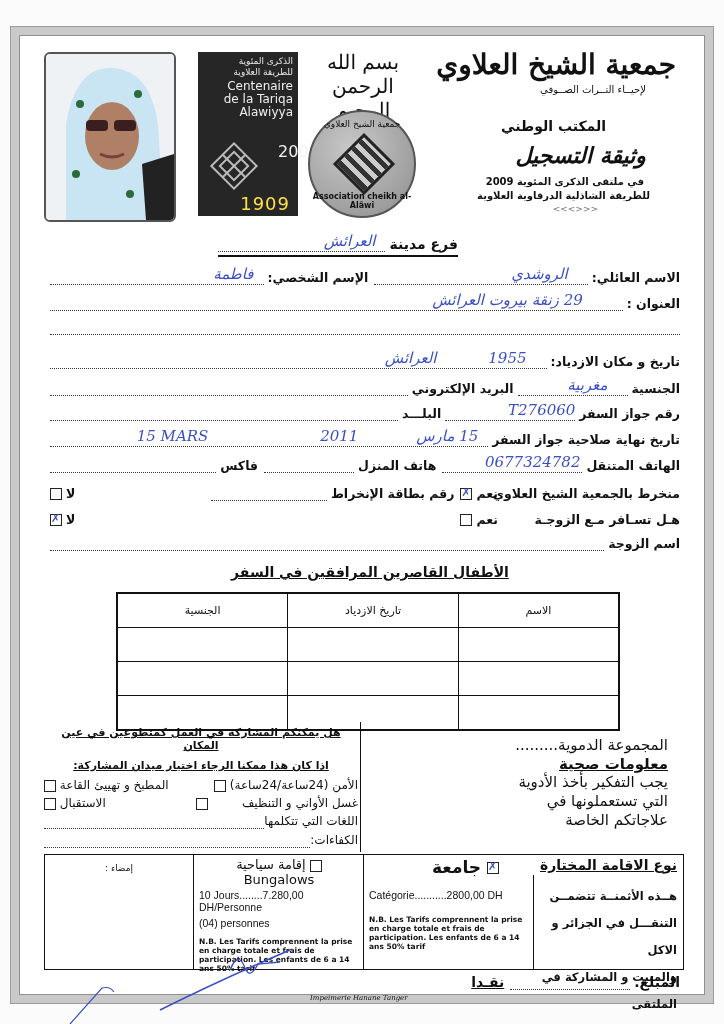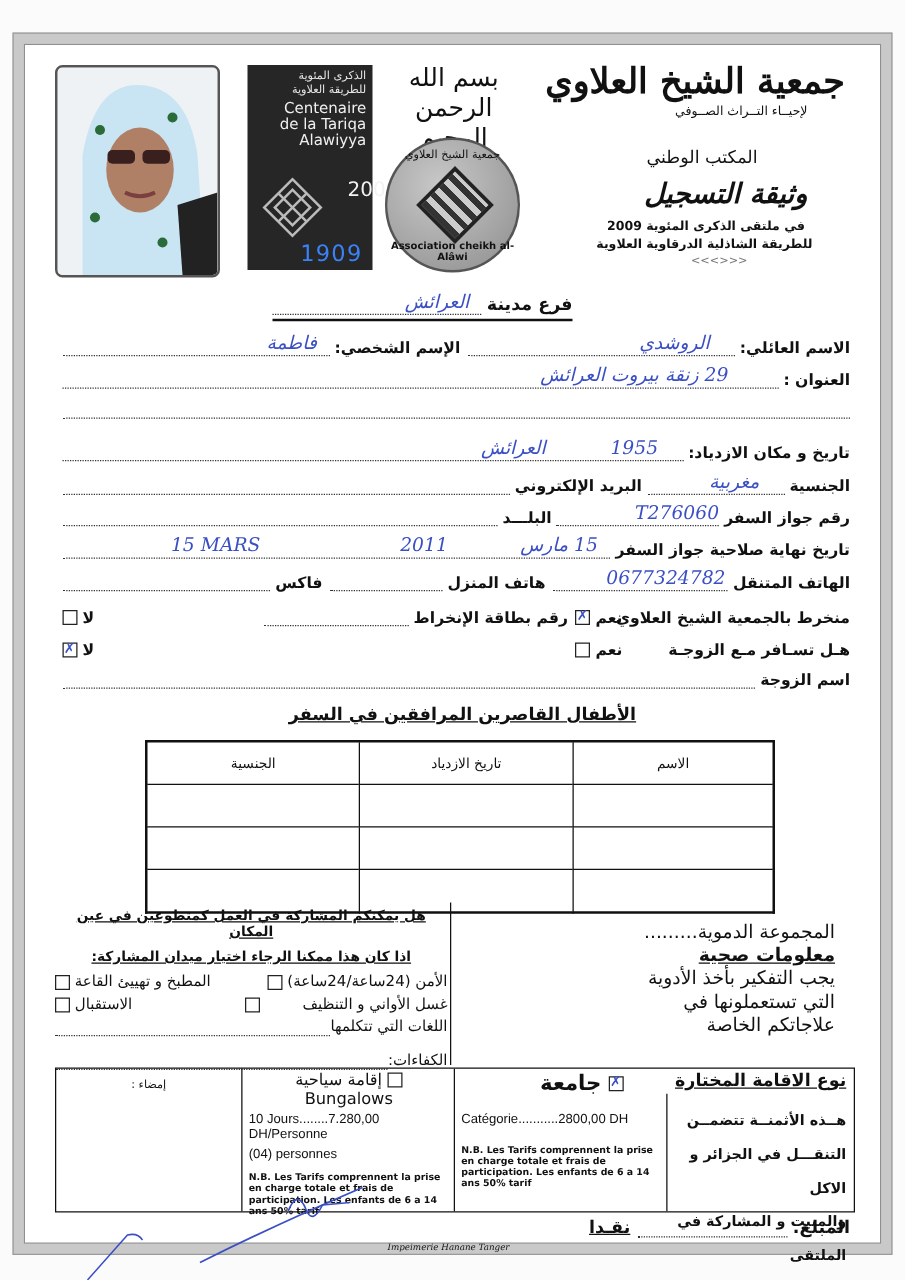--- a/index.html
+++ b/index.html
@@ -5,30 +5,30 @@
   html, body { margin:0; padding:0; }
   body { width:724px; height:1024px; background:#fbfbfb; position:relative; overflow:hidden; font-family:"DejaVu Sans", sans-serif; color:#111; }
   .frame { position:absolute; left:10px; top:26px; width:704px; height:978px; background:#c9c9c9; border:1px solid #9a9a9a; box-sizing:border-box; }
   .sheet { position:absolute; left:8px; top:8px; right:8px; bottom:8px; background:#fff; border:1px solid #8f8f8f; }
   .abs { position:absolute; }
   .rtl { direction:rtl; }
   .photo { left:24px; top:16px; width:128px; height:166px; border:2px solid #555; border-radius:6px; overflow:hidden; background:#e8edf2; }
   .centenaire { left:178px; top:16px; width:100px; height:164px; background:#262626; color:#ddd; text-align:right; }
   .centenaire .ar { font-size:9px; line-height:11px; padding:4px 5px 0 0; color:#e6e6e6; }
   .centenaire .fr { font-size:12px; line-height:13px; padding:2px 5px 0 0; color:#f0f0f0; }
-  .centenaire .y1 { position:absolute; bottom:2px; right:8px; font-size:18px; letter-spacing:1px; color:#3b82f6;margin-top:43px; }
+  .centenaire .y1 { position:absolute; bottom:2px; right:8px; font-size:18px; letter-spacing:1px; color:#fde047;margin-top:43px; }
   .centenaire .y2 { position:absolute; right:6px; top:92px; font-size:16px; line-height:15px; width:14px; text-align:center; color:#f2f2f2; }
   .bismillah { left:288px; top:14px; width:110px; font-size:20px; text-align:center; font-family:"DejaVu Serif", serif; }
   .seal { left:288px; top:74px; width:104px; height:104px; border-radius:50%; background:radial-gradient(circle at 40% 35%, #c8c8c8, #8d8d8d); border:2px solid #555; }
   .seal .ring-top { position:absolute; top:7px; width:100%; text-align:center; font-size:9px; }
   .seal .ring-bot { position:absolute; bottom:6px; width:100%; text-align:center; font-size:8px; font-weight:bold; }
   .seal .motif { position:absolute; left:32px; top:30px; width:38px; height:38px; transform:rotate(45deg); border:3px solid #222; background:repeating-linear-gradient(0deg,#333 0 5px,#ccc 5px 10px); }
   .h-title { right:28px; top:12px; font-size:28px; font-weight:bold; font-family:"DejaVu Serif", serif; }
   .h-sub1 { right:58px; top:48px; font-size:10px; font-weight:normal; }
-  .h-sub2 { right:98px; top:82px; font-size:14px; font-weight:normal; }
+  .h-sub2 { right:98px; top:82px; font-size:14px; font-weight:bold; }
   .h-doc { right:58px; top:106px; font-size:22px; font-weight:bold; font-style:italic; font-family:"DejaVu Serif", serif; }
   .h-l1 { right:60px; top:140px; font-size:10px; font-weight:bold; }
   .h-l2 { right:54px; top:154px; font-size:10px; font-weight:bold; }
   .h-orn { right:106px; top:168px; font-size:9px; color:#777; }
 
   .row { position:absolute; display:flex; align-items:flex-end; direction:rtl; font-size:12.5px; font-weight:bold; }
   .lbl { white-space:nowrap; padding-left:4px; }
   .dots { flex:1; border-bottom:1px dotted #333; height:14px; position:relative; }
   .hand { position:absolute; bottom:1px; color:#3b4fc4; font-family:"DejaVu Serif", serif; font-style:italic; font-weight:normal; font-size:15px; white-space:nowrap; direction:rtl; }
   .hand.ltr { direction:ltr; }
@@ -234,21 +234,21 @@
       <span><span>المطبخ و تهييئ القاعة</span> <span class="cb"></span></span>
     </div>
     <div style="display:flex;justify-content:space-between;margin-top:4px;font-weight:normal;font-size:12px;">
       <span><span>غسل الأواني و التنظيف</span> <span class="cb" style="margin-right:30px"></span></span>
       <span><span>الاستقبال</span> <span class="cb"></span></span>
     </div>
     <div style="display:flex;margin-top:4px;font-weight:normal;font-size:12px;">
       <span>اللغات التي تتكلمها</span>
       <span class="dots"></span>
     </div>
-    <div style="display:flex;margin-top:12px;font-weight:normal;font-size:12px;">
+    <div style="display:flex;margin-top:4px;font-weight:normal;font-size:12px;">
       <span>الكفاءات:</span>
       <span class="dots"></span>
     </div>
   </div>
 
   <div class="abs rtl" style="right:36px;top:696px;width:300px;font-size:15px;">
     <div style="margin-top:4px;line-height:19px;">المجموعة الدموية.........</div>
     <div style="font-weight:bold;text-decoration:underline;">معلومات صحية</div>
     <div style="line-height:19px;">يجب التفكير بأخذ الأدوية</div>
     <div style="line-height:19px;">التي تستعملونها في</div>

